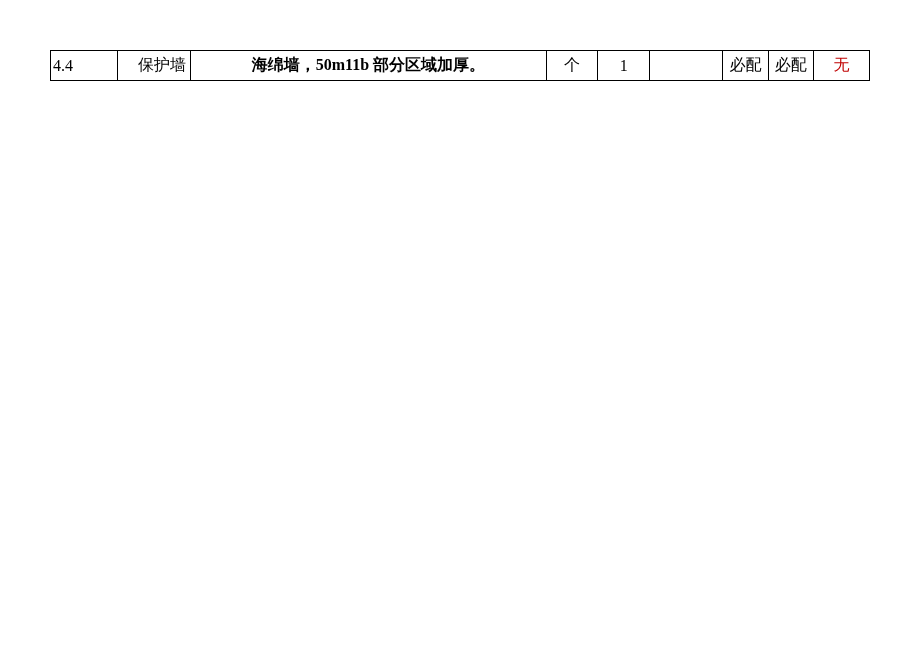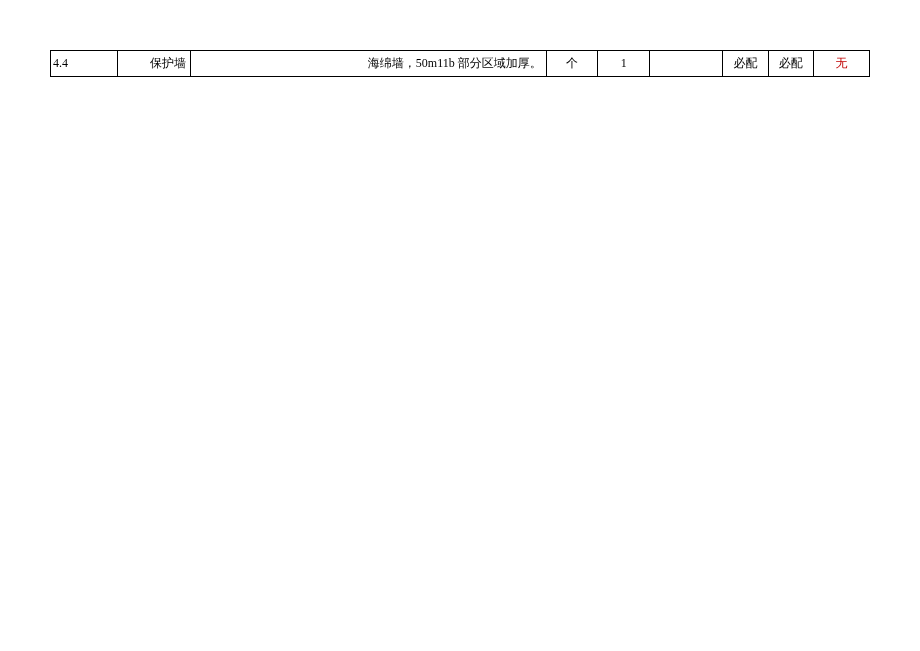--- a/index.html
+++ b/index.html
@@ -14,37 +14,38 @@
       width: 920px;
     }
     table {
       border-collapse: collapse;
       width: 100%;
       table-layout: fixed;
     }
     td {
       border: 1px solid #000000;
       padding: 4px 4px;
-      font-size: 12px;
+      font-size: 16px;
       vertical-align: middle;
       height: 22px;
       overflow: hidden;
     }
     .col-id {
       width: 62px;
       text-align: left;
       padding-left: 2px;
     }
     .col-name {
       width: 68px;
       text-align: right;
     }
     .col-desc {
       width: 330px;
-      text-align: right;
+      text-align: center;
+      font-weight: bold;
     }
     .col-unit {
       width: 48px;
       text-align: center;
     }
     .col-qty {
       width: 48px;
       text-align: center;
     }
     .col-empty {

